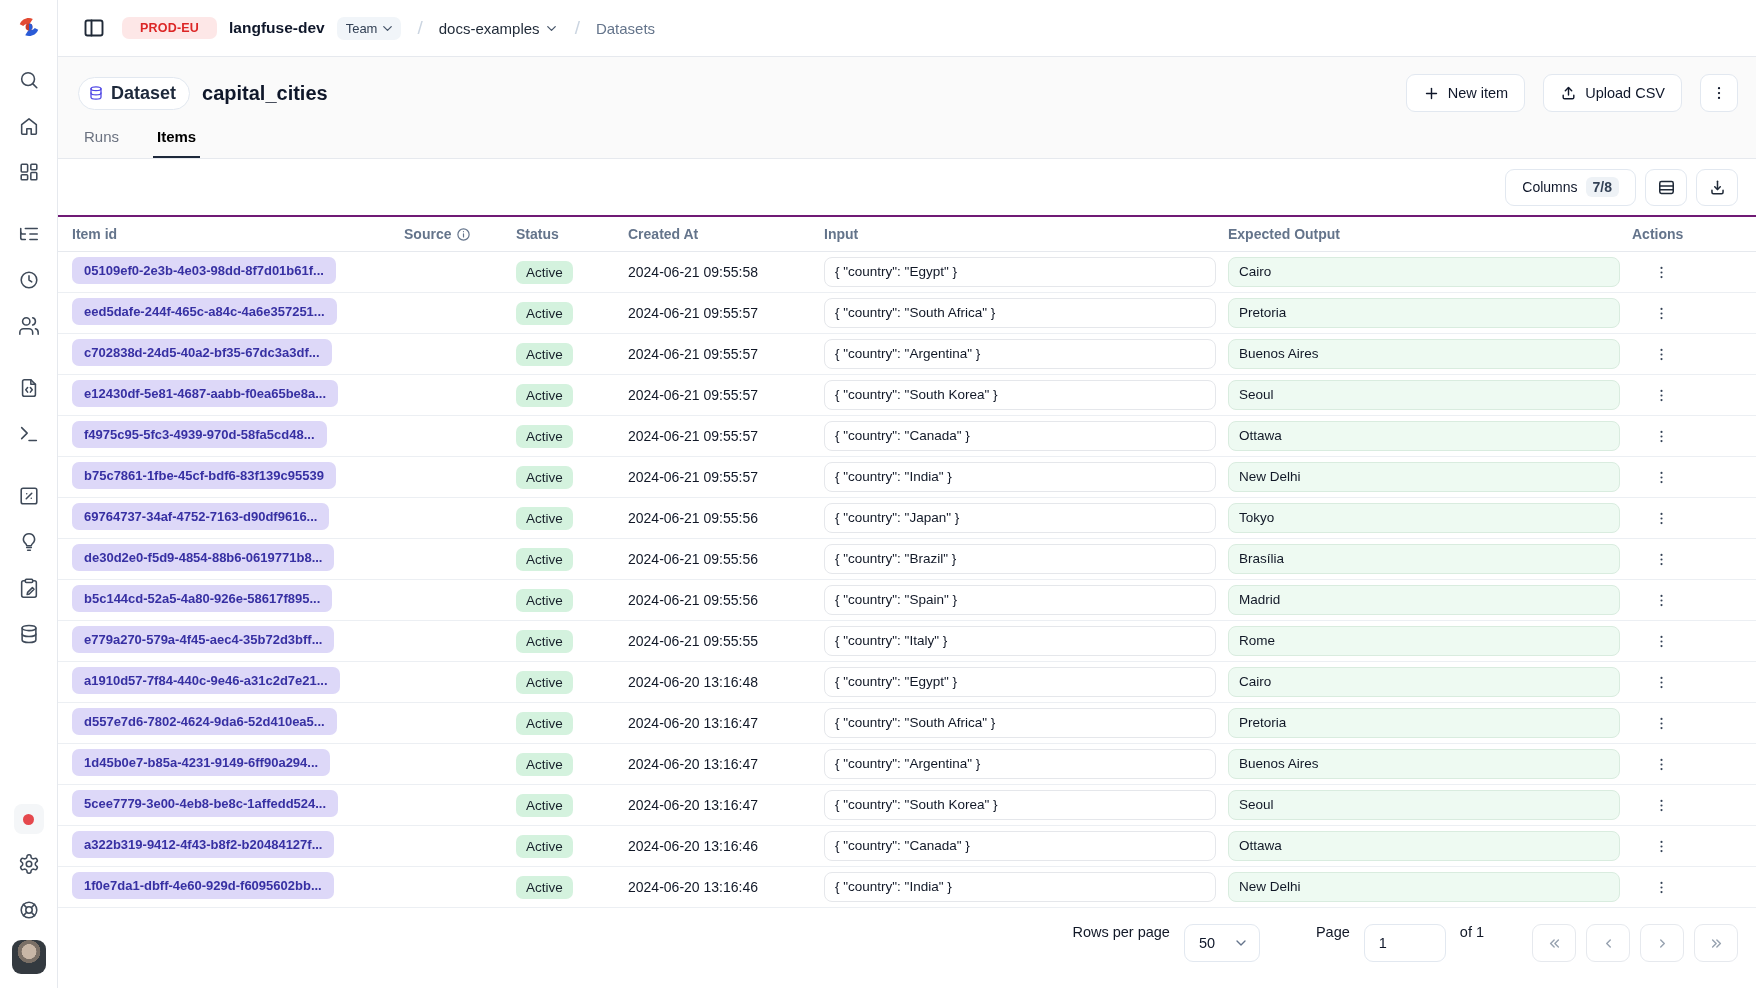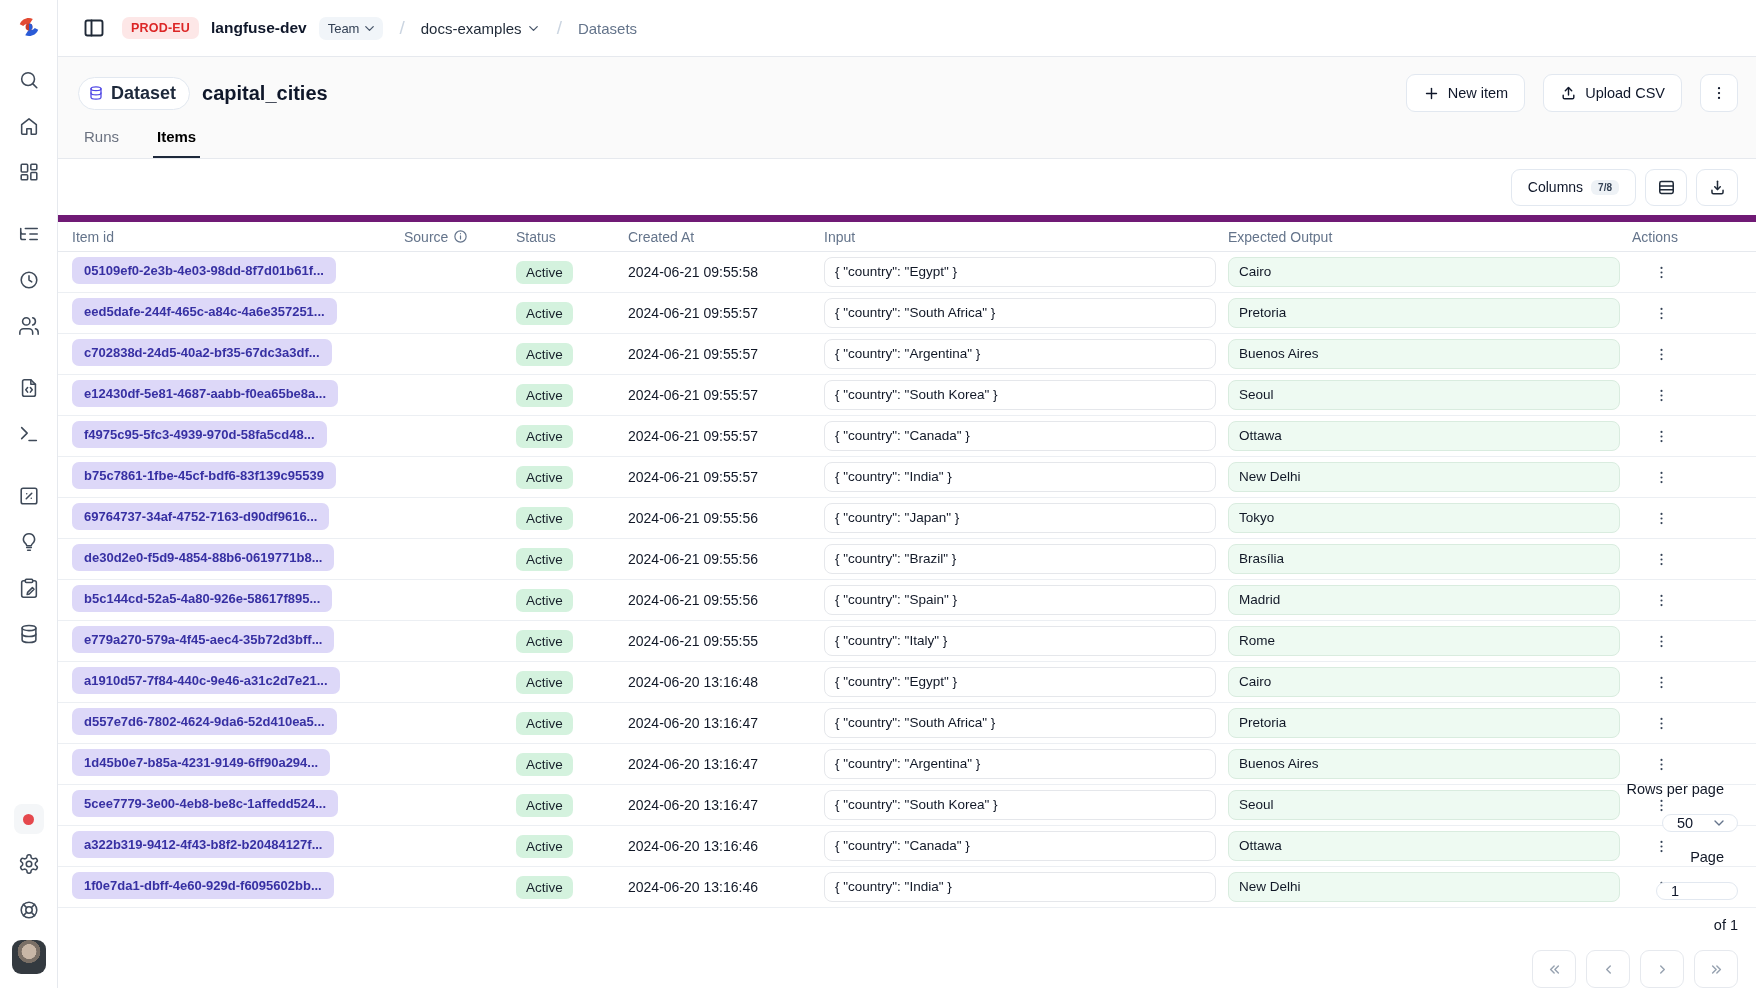--- a/index.html
+++ b/index.html
@@ -36,21 +36,21 @@
   .main { flex:1; display:flex; flex-direction:column; min-width:0; }
 
   
   .topbar {
     height:57px; border-bottom:1px solid #e6e9ee; background:#fff;
     display:flex; align-items:center; padding:0 20px; gap:12px; flex-shrink:0;
   }
   .icon-ghost-btn { background:none; border:none; color:#1f2937; cursor:pointer; display:flex; align-items:center; padding:4px; border-radius:6px; }
   .env-badge {
     background:#fde7e7; color:#dc2626; font-weight:700; font-size:12.5px;
-    padding:4px 9px; border-radius:7px; letter-spacing:.2px;
+    padding:4px 18px; border-radius:7px; letter-spacing:.2px;
   }
   .org-name { font-weight:700; font-size:15.5px; color:#0f172a; }
   .org-type {
     background:#f1f5f9; color:#334155; font-size:13px; padding:4px 6px 4px 9px;
     border-radius:7px; display:flex; align-items:center; gap:3px; cursor:pointer; border:none;
   }
   .crumb-slash { color:#cbd5e1; font-size:19px; font-weight:300; padding:0 4px; }
   .crumb-item { display:flex; align-items:center; gap:4px; background:none; border:none; font-size:15px; color:#1f2937; cursor:pointer; font-family:inherit; }
   .crumb-current { color:#64748b; font-size:15px; }
 
@@ -73,31 +73,31 @@
   .tabs { display:flex; gap:30px; margin-top:16px; padding-left:2px; }
   .tab {
     background:none; border:none; font-family:inherit; font-size:15px; cursor:pointer;
     padding:0 4px 11px 4px; color:#6b7280; border-bottom:2.5px solid transparent;
   }
   .tab.active { color:#000000; font-weight:600; border-bottom-color:#1e293b; }
 
   
   .toolbar { height:56px; display:flex; align-items:center; justify-content:flex-end; gap:9px; padding:0 18px; flex-shrink:0; }
   .btn-sm { height:37px; border-radius:9px; font-size:14px; }
-  .count-badge { background:#eef2f6; color:#334155; font-size:10px; font-weight:600; border-radius:6px; padding:2px 7px; }
+  .count-badge { background:#eef2f6; color:#334155; font-size:14px; font-weight:600; border-radius:6px; padding:2px 7px; }
   .tool-icon-btn { width:42px; height:37px; padding:0; justify-content:center; color:#1f2937; }
 
   
   .table-wrap { flex:1; min-height:0; display:flex; flex-direction:column; }
   .thead, .trow {
     display:grid;
     grid-template-columns: 332px 112px 112px 196px 404px 404px 1fr;
     align-items:center; padding:0 12px 0 14px;
   }
-  .thead { height:37px; border-top:7px solid #701a75; border-bottom:1px solid #e6e9ee; color:#64748b; font-weight:400; font-size:14px; }
+  .thead { height:37px; border-top:2px solid #701a75; border-bottom:1px solid #e6e9ee; color:#64748b; font-weight:700; font-size:14px; }
   .th { display:flex; align-items:center; gap:5px; }
   .trow { height:41px; border-bottom:1px solid #eceff3; }
   .id-pill {
     display:inline-block; max-width:312px; overflow:hidden; white-space:nowrap;
     background:#ddd8f8; color:#3730a3; font-weight:700; font-size:13px;
     padding:6px 12px; border-radius:7px; cursor:pointer;
   }
   .status-pill {
     display:inline-block; background:#d4f2de; color:#17212b; font-size:13.5px;
     padding:4px 10px; border-radius:7px;
@@ -105,21 +105,21 @@
   .cell-created { color:#111827; font-size:14px; }
   .io-box {
     width:calc(100% - 12px); height:30px; line-height:28px; overflow:hidden; white-space:nowrap;
     border:1px solid #e5e7eb; border-radius:8px; background:#fff; padding:0 10px;
     font-size:13.5px; color:#111827; cursor:pointer;
   }
   .expected-box { background:#eefaf2; border-color:#d9ecdf; }
   .kebab-btn { background:none; border:none; color:#334155; cursor:pointer; display:flex; align-items:center; justify-content:center; width:30px; height:30px; border-radius:6px; margin-left:14px; }
 
   
-  .footer { height:64px; display:flex; align-items:flex-end; justify-content:flex-end; padding:0 18px; gap:17px; flex-shrink:0;flex-direction:column; }
+  .footer { height:64px; display:flex; align-items:flex-start; justify-content:flex-end; padding:0 18px; gap:0; flex-shrink:0; }
   .rpp-label { font-size:14.5px; color:#111827; margin-right:14px; }
   .select-box {
     display:flex; align-items:center; justify-content:space-between; width:76px; height:38px;
     border:1px solid #e2e8f0; border-radius:9px; background:#fff; padding:0 10px 0 14px;
     font-size:14.5px; color:#0f172a; cursor:pointer; font-family:inherit;
   }
   .select-box .chev { color:#64748b; display:flex; }
   .page-label { font-size:14.5px; color:#111827; margin:0 14px 0 56px; }
   .page-input {
     width:82px; height:38px; border:1px solid #e2e8f0; border-radius:9px; padding:0 14px;

